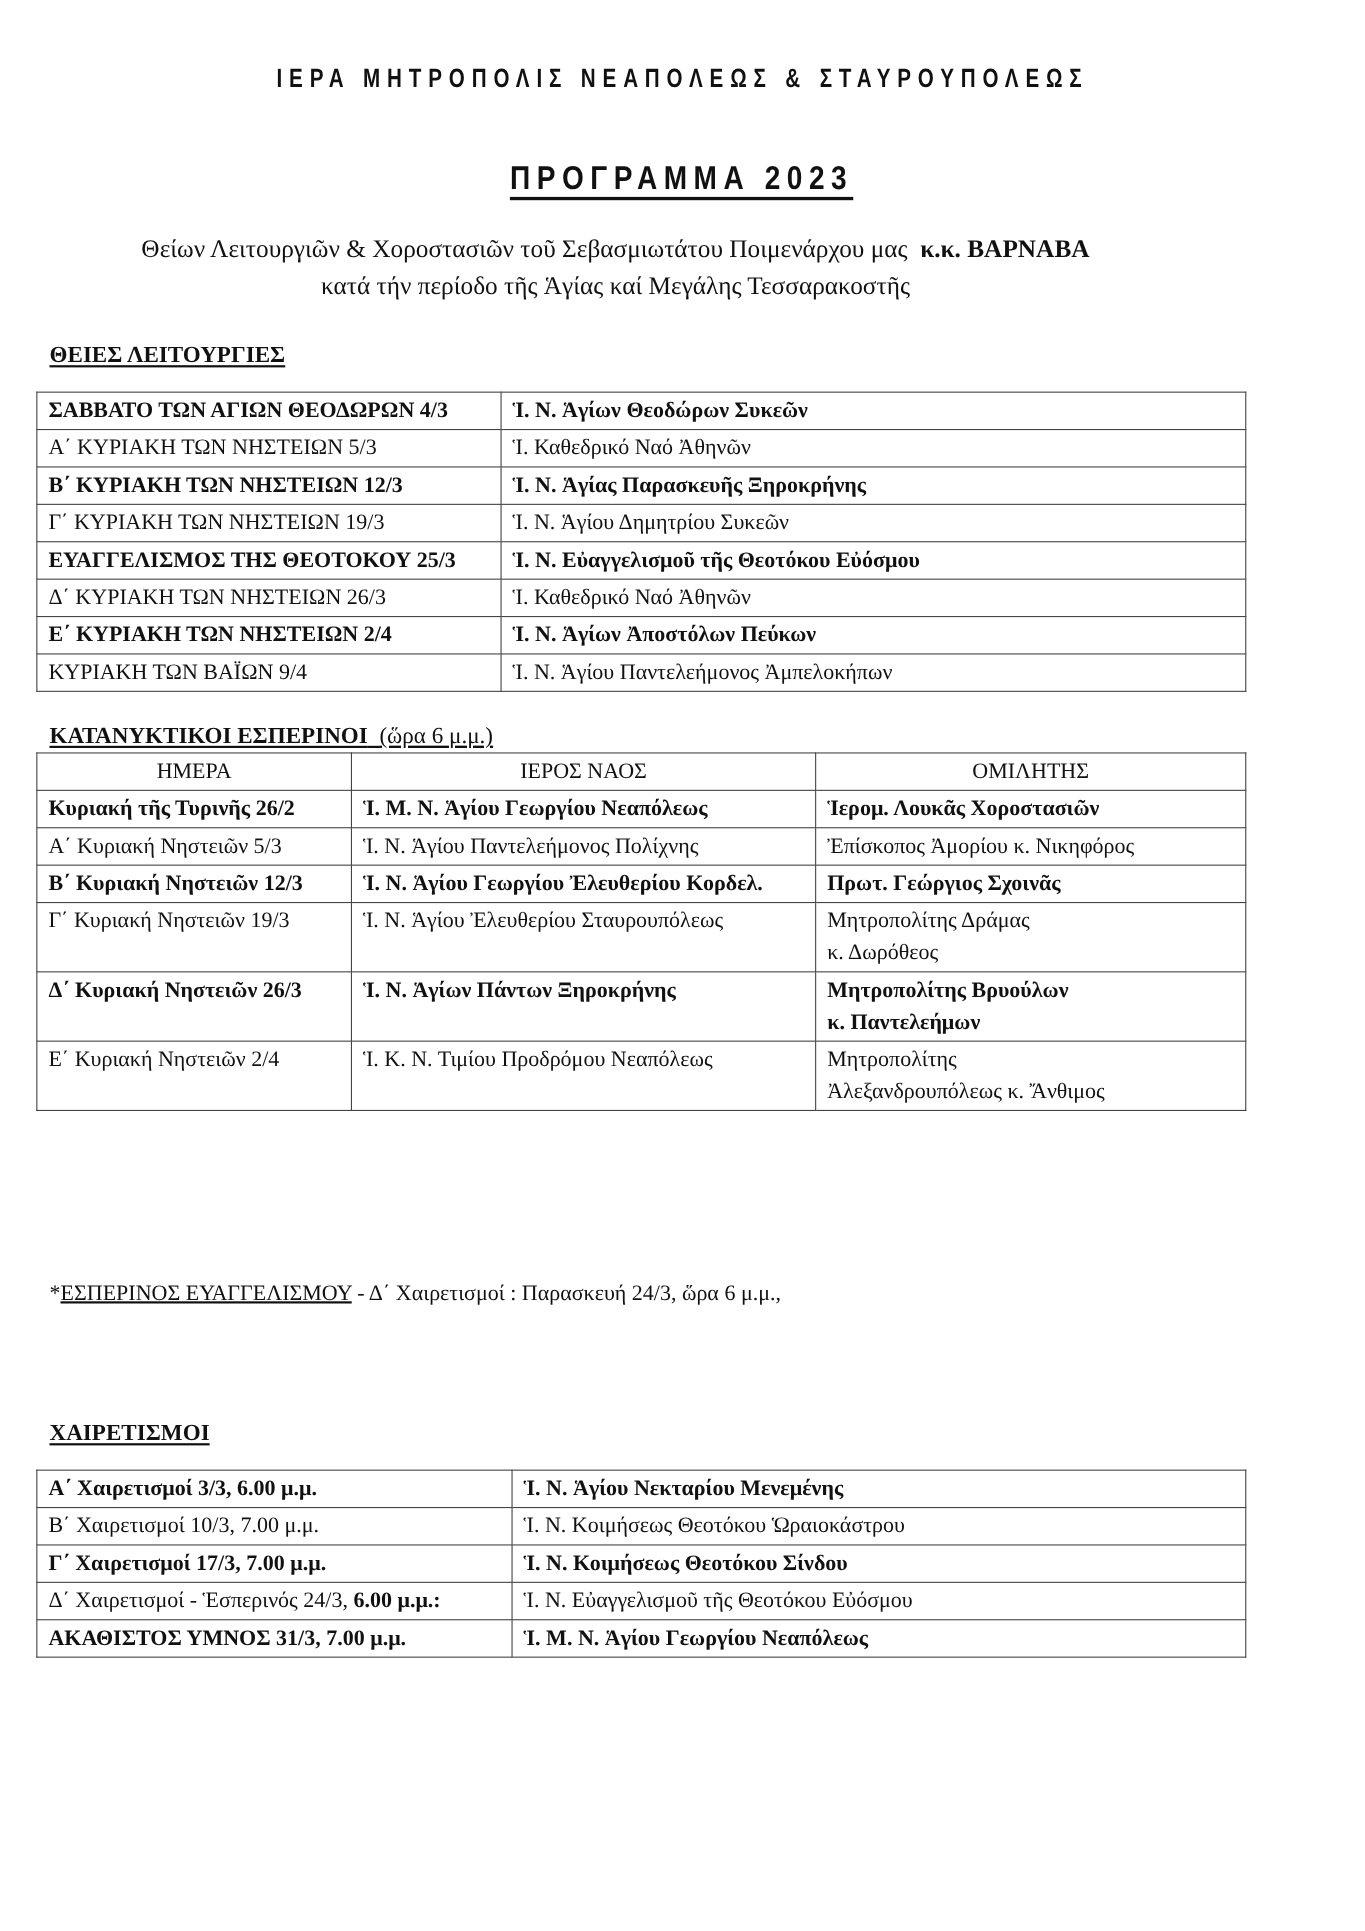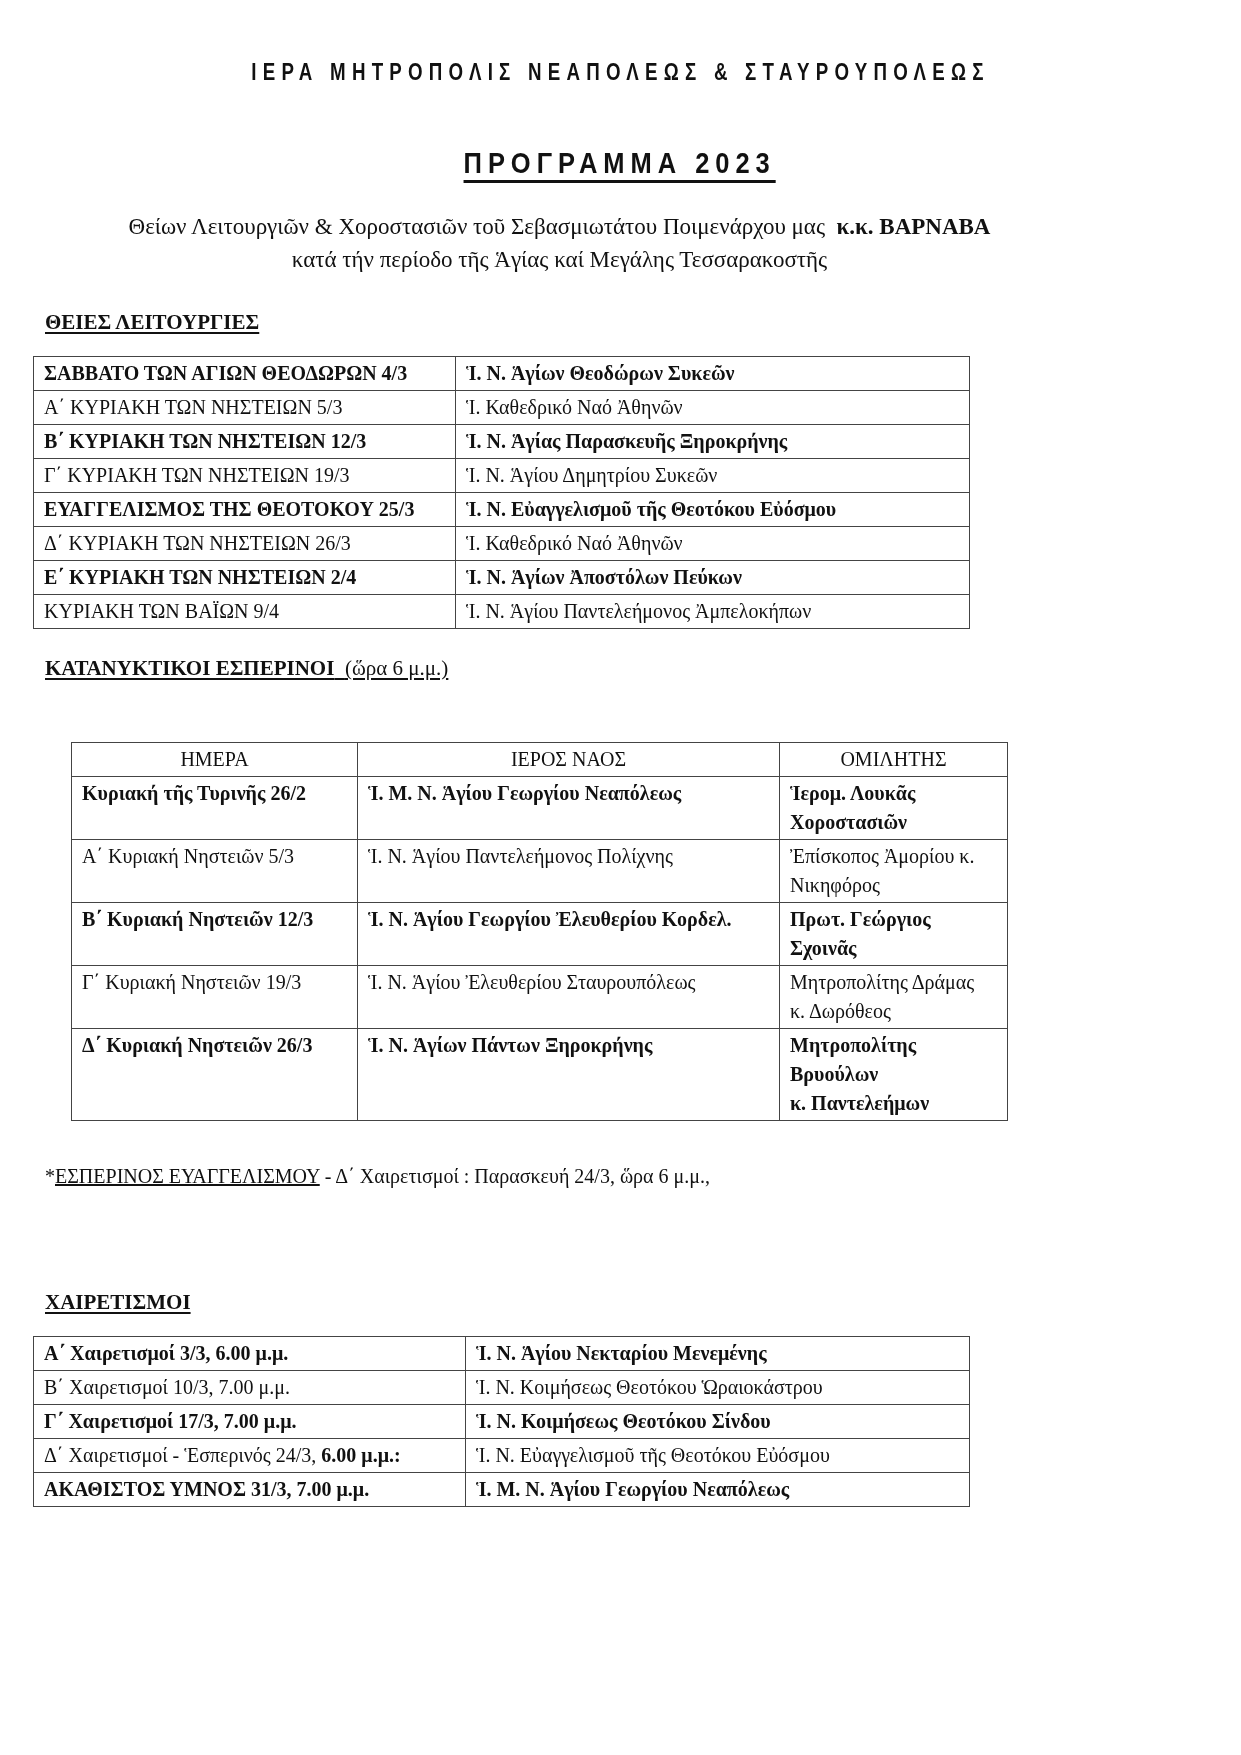--- a/index.html
+++ b/index.html
@@ -23,21 +23,21 @@
     position: absolute; top: 210px; left: 0; width: 1119px; text-align: center;
     font-size: 23px; line-height: 33px;
   }
   .subtitle b { font-weight: bold; }
   .section-title {
     position: absolute; left: 45px; font-size: 21px; font-weight: bold;
     text-decoration: underline; text-underline-offset: 3px;
   }
   .section-title .normal { font-weight: normal; text-decoration: underline; }
   table {
-    position: absolute; left: 33px; width: 937px; border-collapse: collapse;
+    position: absolute; left: 33px; width: 1100px; border-collapse: collapse;
     font-size: 20px;
   }
   td, th {
     border: 1.5px solid #444; padding: 2px 10px 2px 10px; vertical-align: top;
     line-height: 29px; text-align: left; font-weight: normal;
   }
   th { text-align: center; }
   tr.bold td { font-weight: bold; }
   .note {
     position: absolute; left: 45px; top: 1160px; font-size: 20px; font-weight: normal; line-height: 32px;
@@ -92,21 +92,21 @@
         <td>Ἱ. Ν. Ἁγίων Ἀποστόλων Πεύκων</td>
       </tr>
       <tr class="">
         <td>ΚΥΡΙΑΚΗ ΤΩΝ ΒΑΪΩΝ 9/4</td>
         <td>Ἱ. Ν. Ἁγίου Παντελεήμονος Ἀμπελοκήπων</td>
       </tr>
     </tbody>
 </table>
 
 <div class="section-title" style="top:656px;"><span>ΚΑΤΑΝΥΚΤΙΚΟΙ ΕΣΠΕΡΙΝΟΙ</span>&nbsp; <span class="normal">(ὥρα 6 μ.μ.)</span></div>
-<table style="top:742px;margin-left:38px;">
+<table style="top:684px;">
   <colgroup>
       <col style="width:286px">
       <col style="width:422px">
       <col>
     </colgroup>
   <thead>
     <tr>
       <th>ΗΜΕΡΑ</th>
       <th>ΙΕΡΟΣ ΝΑΟΣ</th>
       <th>ΟΜΙΛΗΤΗΣ</th>
@@ -143,20 +143,28 @@
         </td>
       </tr>
       <tr class="bold">
         <td>Δ΄ Κυριακή Νηστειῶν 26/3</td>
         <td>Ἱ. Ν. Ἁγίων Πάντων Ξηροκρήνης</td>
         <td>
           <div>Μητροπολίτης Βρυούλων</div>
           <div>κ. Παντελεήμων</div>
         </td>
       </tr>
+      <tr class="">
+        <td>Ε΄ Κυριακή Νηστειῶν 2/4</td>
+        <td>Ἱ. Κ. Ν. Τιμίου Προδρόμου Νεαπόλεως</td>
+        <td>
+          <div>Μητροπολίτης</div>
+          <div>Ἀλεξανδρουπόλεως κ. Ἄνθιμος</div>
+        </td>
+      </tr>
     </tbody>
 </table>
 
 <div class="note">
   <div><span>*</span><u>ΕΣΠΕΡΙΝΟΣ ΕΥΑΓΓΕΛΙΣΜΟΥ</u><span> - Δ΄ Χαιρετισμοί : Παρασκευή 24/3, ὥρα 6 μ.μ.,</span></div>
 </div>
 
 <div class="section-title" style="top:1160px; top:1160px;"></div>
 <div class="section-title" style="top:1290px;">ΧΑΙΡΕΤΙΣΜΟΙ</div>
 <table style="top:1336px;">

